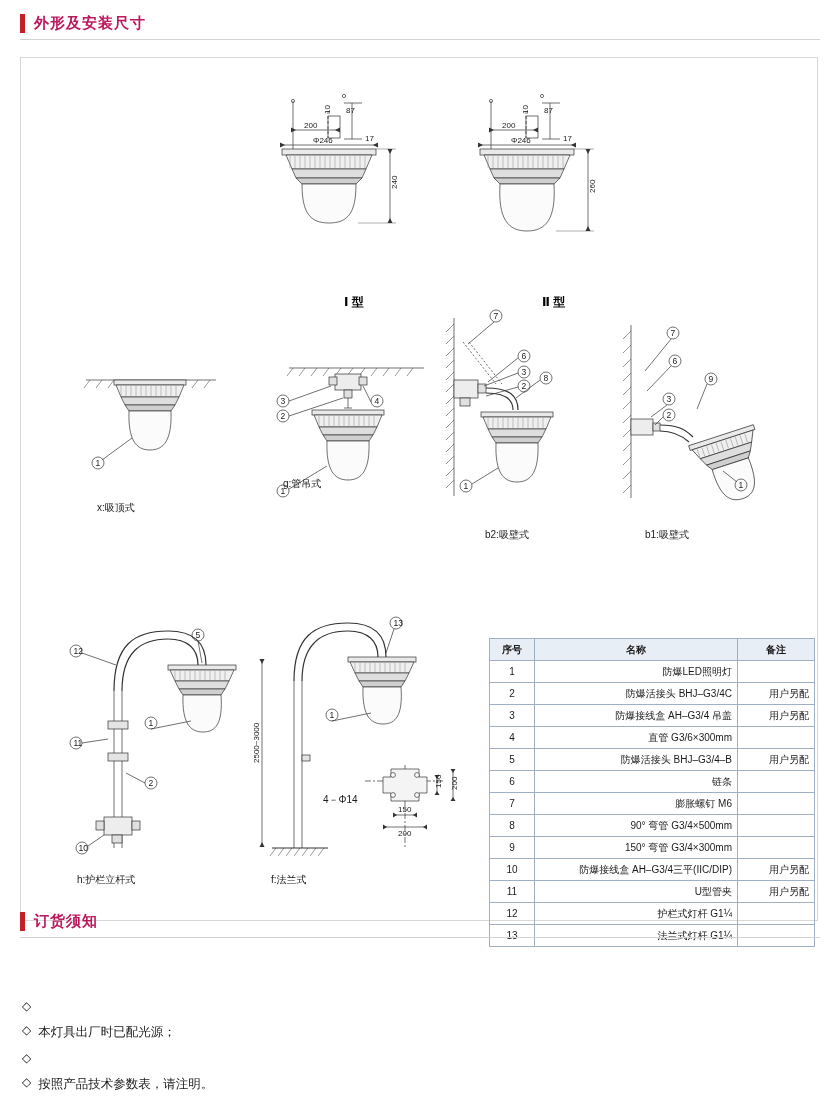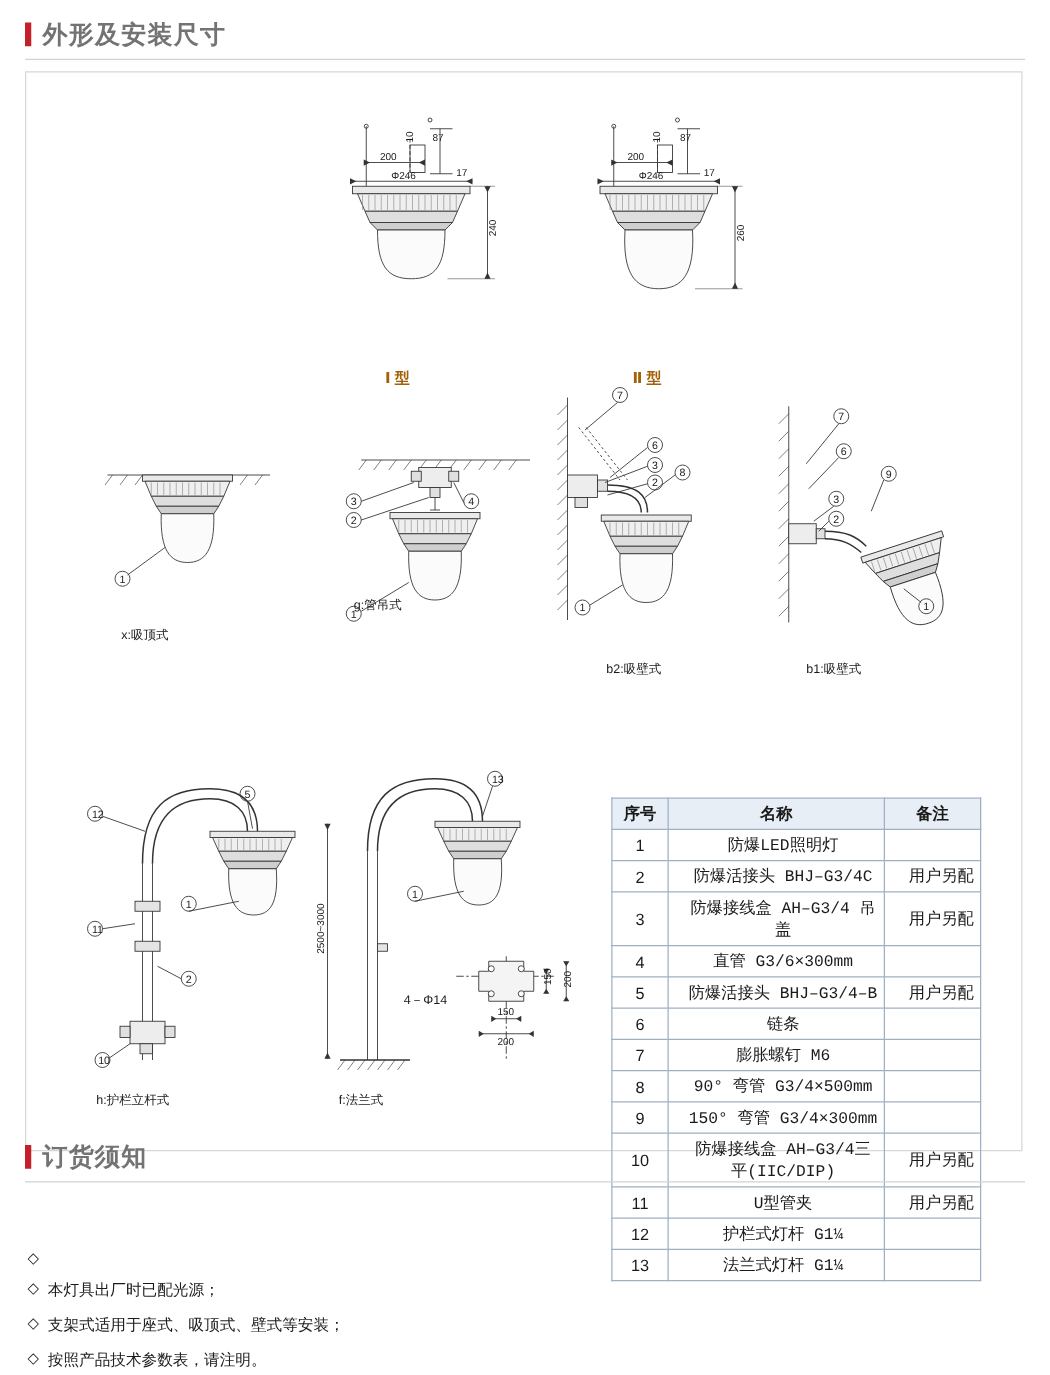--- a/index.html
+++ b/index.html
@@ -13,56 +13,56 @@
   }
   
   .section-head{
     display:flex;align-items:center;
     margin:0;padding:0;
   }
   .section-head .bar{
     width:5px;height:19px;background:#c3202a;margin-right:9px;
   }
   .section-head .title{
-    font-size:20px;font-weight:bold;letter-spacing:1px;color:#737373;
+    font-size:15px;font-weight:bold;letter-spacing:1px;color:#be185d;
   }
   .head-rule{
     height:1px;background:#d2d2d2;margin-top:6px;
   }
   #head1{position:absolute;left:20px;top:14px;width:800px;}
   #head2{position:absolute;left:20px;top:912px;width:800px;font-family:Liberation Serif, serif;}
 
   
   .panel{
     position:absolute;left:20px;top:57px;width:798px;height:864px;
     border:1px solid #d8d8d8;background:#fff;box-sizing:border-box;
   }
 
   
   .svg-wrap{position:absolute;}
   .lbl{
     position:absolute;font-size:10px;color:#1a1a1a;white-space:nowrap;
   }
-  .lbl-red{color:#a16207;font-weight:bold;font-size:12px;}
+  .lbl-red{color:#000000;font-weight:bold;font-size:12px;margin-left:36px;}
 
   
   .parts-table{
-    position:absolute;left:468px;top:580px;width:296px;
-    border-collapse:collapse;font-size:13px;
+    position:absolute;left:468px;top:580px;width:326px;
+    border-collapse:collapse;font-size:10px;
   }
   .parts-table th,.parts-table td{
     border:1px solid #9fb0c4;
     padding:3px 5px;
     height:15px;
   }
   .parts-table thead th{
     background:#e8eef5;font-weight:bold;text-align:center;
   }
   .parts-table td.c-no{width:34px;text-align:center;}
-  .parts-table td.c-name{text-align:center;padding-left:16px;font-family:Liberation Mono, monospace;}
+  .parts-table td.c-name{text-align:right;padding-left:16px;}
   .parts-table td.c-rem{width:66px;text-align:right;}
 
   
   .notes{
     position:absolute;left:22px;top:1000px;width:790px;
   }
   .note-line{
     font-size:12.5px;color:#1a1a1a;margin-bottom:11px;
     display:flex;align-items:flex-start;
   }
@@ -690,19 +690,18 @@
 <div class="notes">
   <div class="note-line">
     <span class="dia">◇</span>
   </div>
   <div class="note-line">
     <span class="dia">◇</span>
     <span>本灯具出厂时已配光源；</span>
   </div>
   <div class="note-line">
     <span class="dia">◇</span>
-    <span>支架式适用于座式、吸顶式、壁式等安装；</span>
   </div>
   <div class="note-line">
     <span class="dia">◇</span>
     <span>按照产品技术参数表，请注明。</span>
   </div>
 </div>
 
 </body></html>

